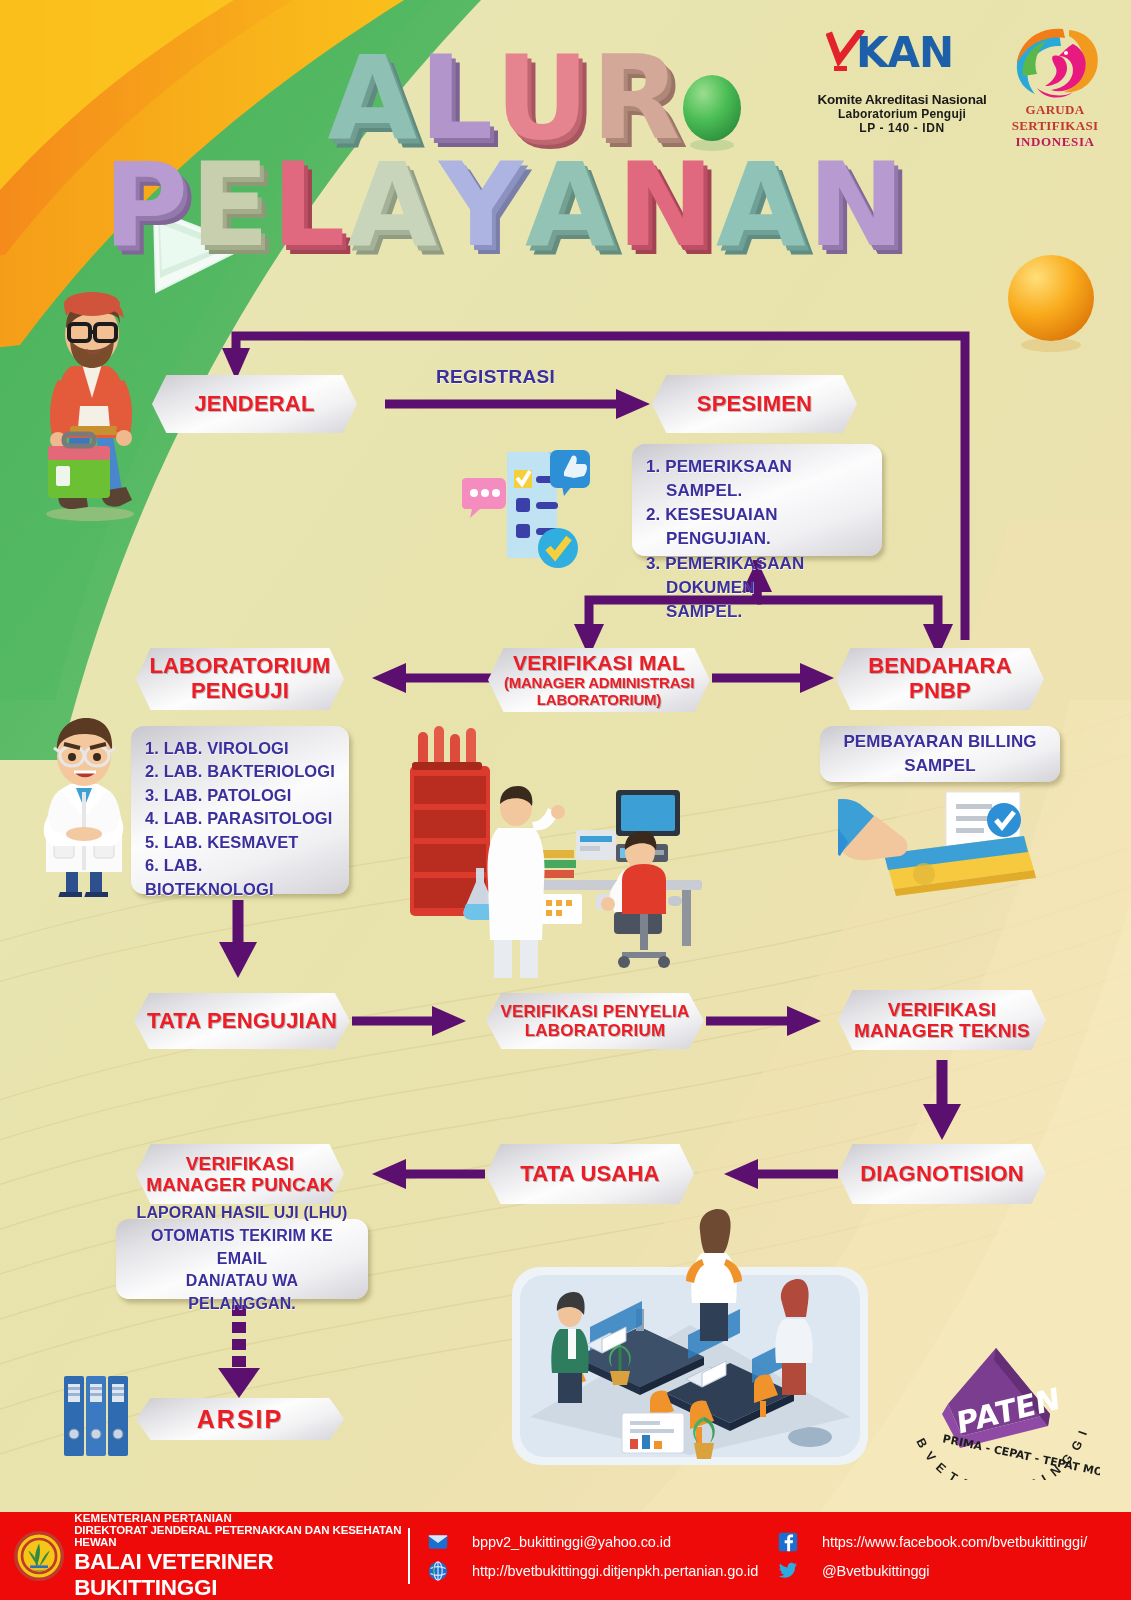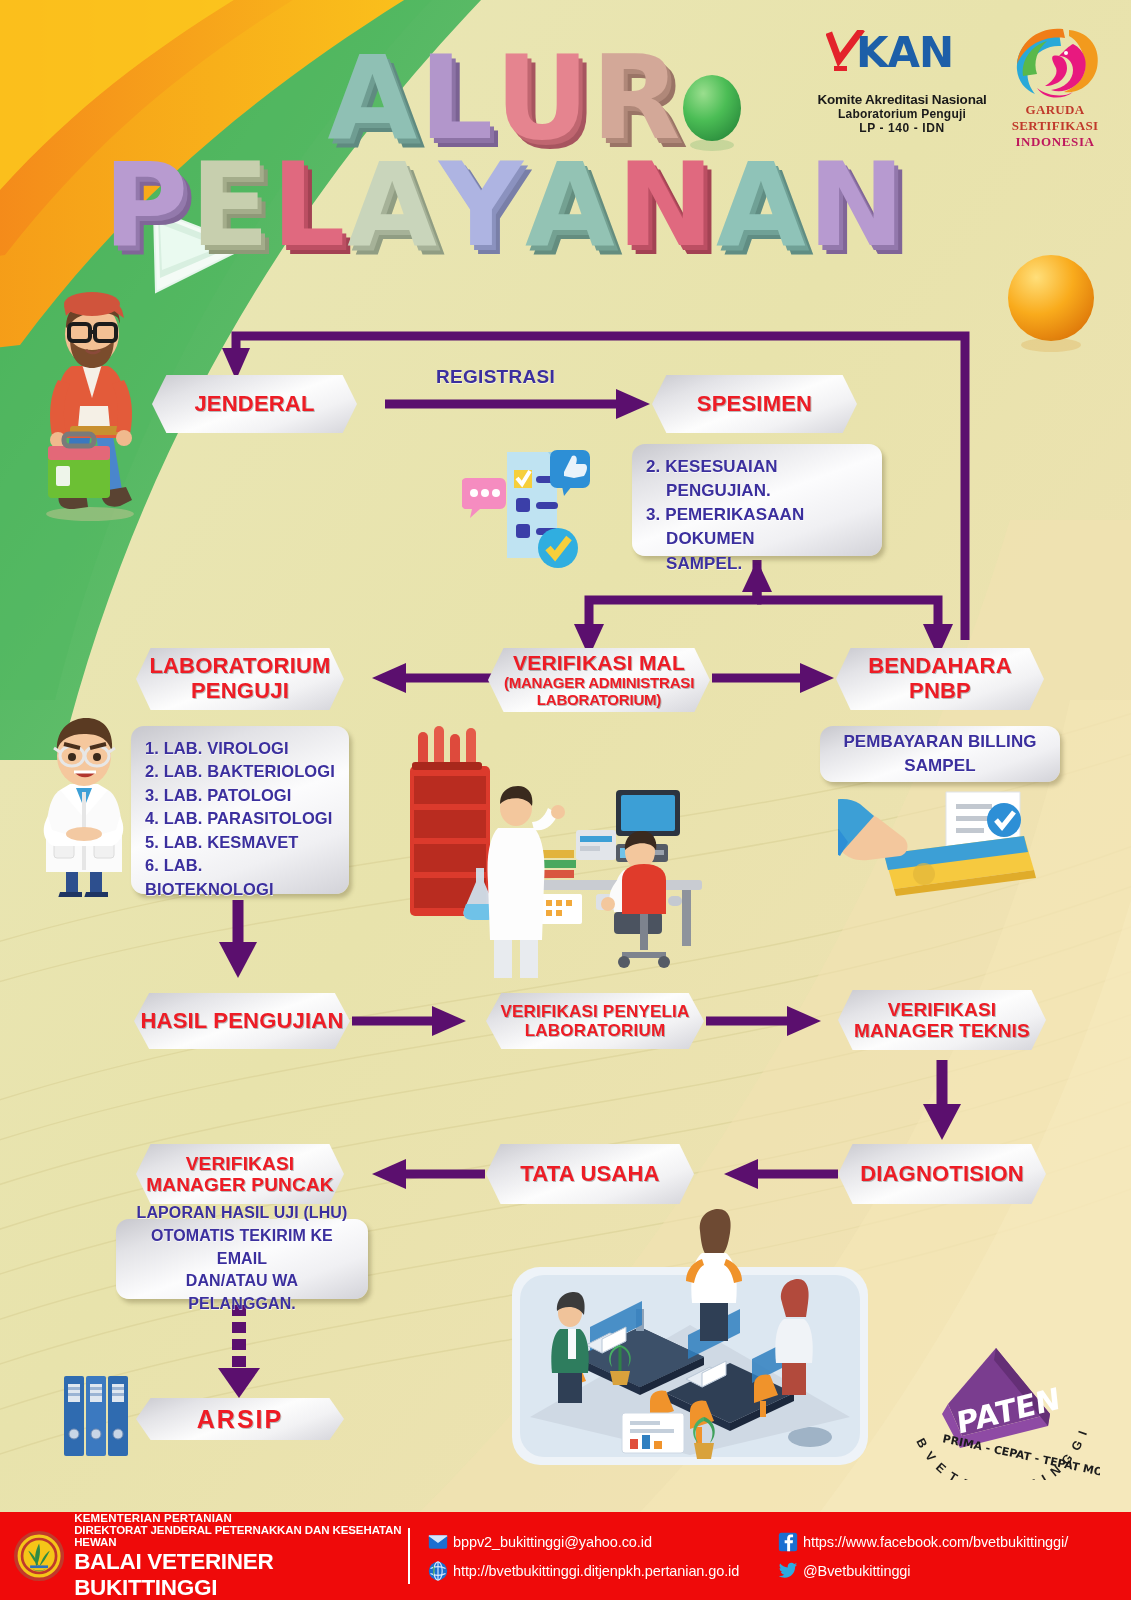--- a/index.html
+++ b/index.html
@@ -98,21 +98,21 @@
   }
   .f-left{ display:flex; align-items:center; padding-left:14px; width:408px;}
   .f-txt{ margin-left:10px; color:#fff; }
   .f-l1{ font-size:11.5px; font-weight:bold; letter-spacing:.2px;}
   .f-l2{ font-size:11.5px; font-weight:bold; letter-spacing:-.1px;}
   .f-l3{ font-size:22.5px; font-weight:bold; letter-spacing:-.3px; margin-top:1px;}
   .f-div{ width:2px; height:56px; background:#fff; }
   .f-right{ flex:1; display:flex; padding-left:18px; }
   .f-col{ display:flex; flex-direction:column; justify-content:center; gap:9px; }
   .f-col.c1{ width:350px; }
-  .f-row{ display:flex; align-items:center; gap:5px; color:#fff; font-size:14.5px; letter-spacing:-.1px;}
+  .f-row{ display:flex; align-items:center; gap:24px; color:#fff; font-size:14.5px; letter-spacing:-.1px;}
   .f-ic{ width:20px; height:20px; flex:0 0 20px; }
 </style>
 </head>
 <body>
 
 <svg id="bg" viewBox="0 0 1131 1600" preserveAspectRatio="none">
   <defs>
     <linearGradient id="cream" x1="0" y1="0" x2="1" y2="1">
       <stop offset="0%" stop-color="#eae7b7"></stop>
       <stop offset="45%" stop-color="#e8e3ac"></stop>
@@ -627,21 +627,21 @@
     <span>VERIFIKASI MAL</span>
     <span class="sub">(MANAGER ADMINISTRASI<br>LABORATORIUM)</span>
   </span>
 </div>
 
 <div class="node" style="left:836px;top:648px;width:208px;height:62px">
   <span class="lbl">BENDAHARA<br>PNBP</span>
 </div>
 
 <div class="node" style="left:134px;top:993px;width:216px;height:56px">
-  <span class="lbl">HASIL PENGUJIAN</span>
+  <span class="lbl">TATA PENGUJIAN</span>
 </div>
 
 <div class="node" style="left:486px;top:993px;width:218px;height:56px">
   <span class="lbl" style="font-size:17px">VERIFIKASI PENYELIA<br>LABORATORIUM</span>
 </div>
 
 <div class="node" style="left:838px;top:990px;width:208px;height:60px">
   <span class="lbl" style="font-size:19px">VERIFIKASI<br>MANAGER TEKNIS</span>
 </div>
 
@@ -656,20 +656,21 @@
 <div class="node" style="left:838px;top:1144px;width:208px;height:60px">
   <span class="lbl">DIAGNOTISION</span>
 </div>
 
 <div class="node" style="left:136px;top:1398px;width:208px;height:42px">
   <span class="lbl" style="font-size:25px;letter-spacing:2px">ARSIP</span>
 </div>
 
 <div class="infobox" style="left:632px;top:444px;width:250px;height:112px">
   <ol>
+    <li>1. PEMERIKSAAN SAMPEL.</li>
     <li>2. KESESUAIAN PENGUJIAN.</li>
     <li>3. PEMERIKASAAN DOKUMEN</li>
     <li style="text-indent:0;padding-left:20px">    SAMPEL.</li>
   </ol>
 </div>
 
 <div class="infobox" style="left:131px;top:726px;width:218px;height:168px">
   <ol>
     <li style="text-indent:0;padding-left:0;font-size:16.5px">1. LAB. VIROLOGI</li>
     <li style="text-indent:0;padding-left:0;font-size:16.5px">2. LAB. BAKTERIOLOGI</li>

